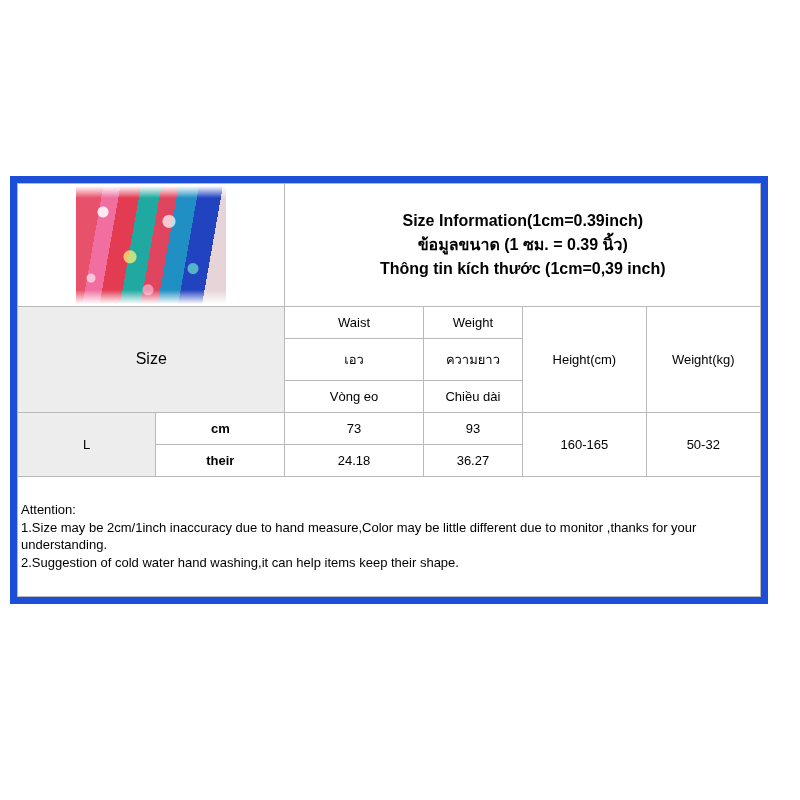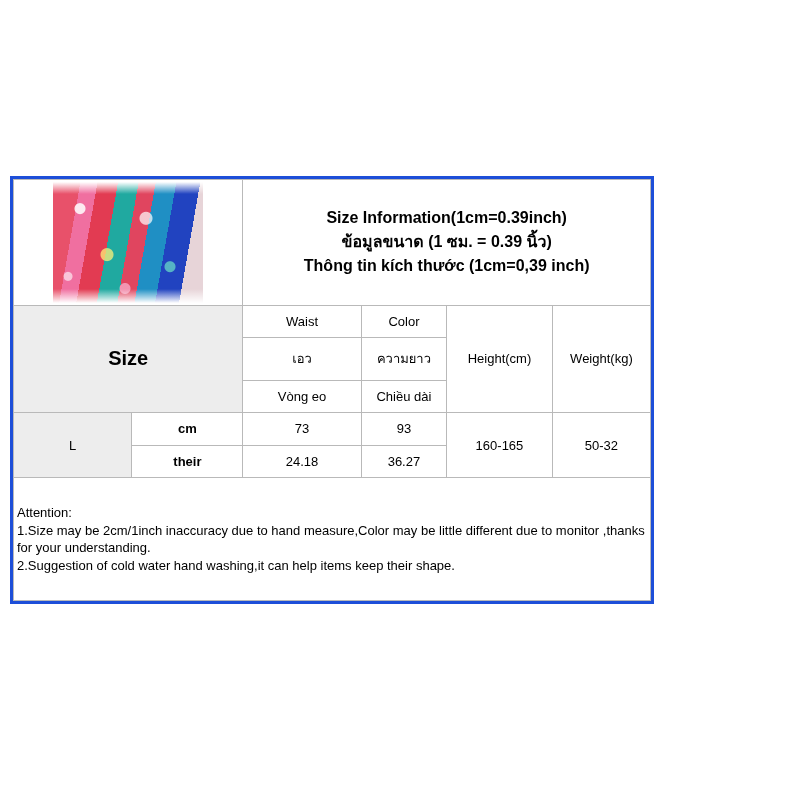--- a/index.html
+++ b/index.html
@@ -14,23 +14,23 @@
     position: relative;
     width: 800px;
     height: 800px;
     background: #ffffff;
     overflow: hidden;
   }
   #chart-wrap {
     position: absolute;
     left: 10px;
     top: 176px;
-    width: 644px;
+    width: 758px;
     height: 428px;
-    border: 3px solid #1d4ed8;
+    border: 7px solid #1d4ed8;
     box-sizing: border-box;
     background: #ffffff;
   }
   table.size-table {
     width: 100%;
     height: 100%;
     border-collapse: collapse;
     table-layout: fixed;
   }
   table.size-table td {
@@ -91,22 +91,22 @@
     padding: 6px 10px;
     line-height: 1.5;
   }
   .title-line {
     font-weight: bold;
     font-size: 16px;
     color: #000000;
     white-space: nowrap;
   }
   .size-word {
-    font-size: 20px;
-    font-weight: bold;
+    font-size: 16px;
+    font-weight: normal;
   }
   .hdr {
     font-weight: normal;
     font-size: 13px;
   }
   .unit {
     font-weight: bold;
     font-size: 13px;
     margin-left: 31px;
   }
@@ -148,21 +148,21 @@
             <div class="title-line">ข้อมูลขนาด (1 ซม. = 0.39 นิ้ว)</div>
             <div class="title-line">Thông tin kích thước (1cm=0,39 inch)</div>
           </td>
         </tr>
 
         <tr>
           <td class="shade" colspan="2" rowspan="3">
             <span class="size-word">Size</span>
           </td>
           <td class="hdr">Waist</td>
-          <td class="hdr">Color</td>
+          <td class="hdr">Weight</td>
           <td class="hdr" rowspan="3">Height(cm)</td>
           <td class="hdr" rowspan="3">Weight(kg)</td>
         </tr>
         <tr>
           <td class="hdr">เอว</td>
           <td class="hdr">ความยาว</td>
         </tr>
         <tr>
           <td class="hdr">Vòng eo</td>
           <td class="hdr">Chiều dài</td>

